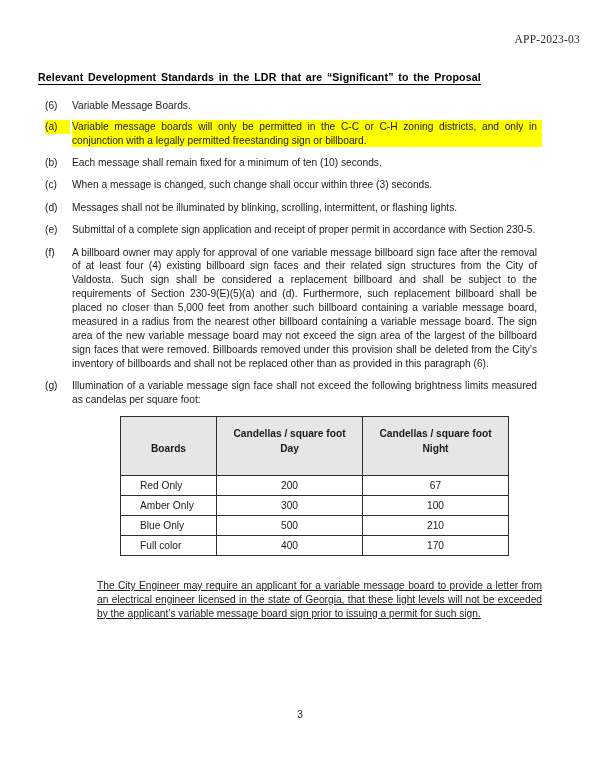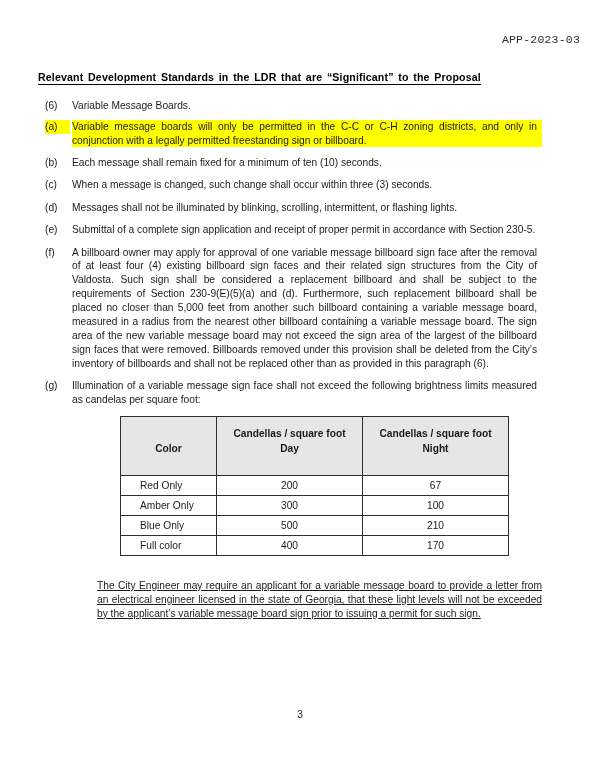--- a/index.html
+++ b/index.html
@@ -20,21 +20,21 @@
     position: absolute;
     inset: 0;
     background: #ffffff;
   }
 
   
   .doc-header {
     position: absolute;
     top: 33px;
     right: 20px;
-    font-family: Liberation Mono, monospace;
+    font-family: Liberation Serif, serif;
     font-size: 11.5px;
     letter-spacing: 0.2px;
     color: #2b2b2b;
     text-align: left;
   }
 
   
   .section-heading {
     position: absolute;
     left: 38px;
@@ -235,21 +235,21 @@
           <span class="body-text">Illumination of a variable message sign face shall not exceed the following brightness limits measured as candelas per square foot:</span>
         </div>
       </div>
 
     <div class="table-wrap">
       <table class="brightness-table">
         <thead>
           <tr>
             <th class="col-color">
               <span class="hdr-line1"></span>
-              <span class="hdr-line2">Color</span>
+              <span class="hdr-line2">Boards</span>
             </th>
             <th class="col-day">
               <span class="hdr-line1">Candellas / square foot</span>
               <span class="hdr-line2">Day</span>
             </th>
             <th class="col-night">
               <span class="hdr-line1">Candellas / square foot</span>
               <span class="hdr-line2">Night</span>
             </th>
           </tr>

